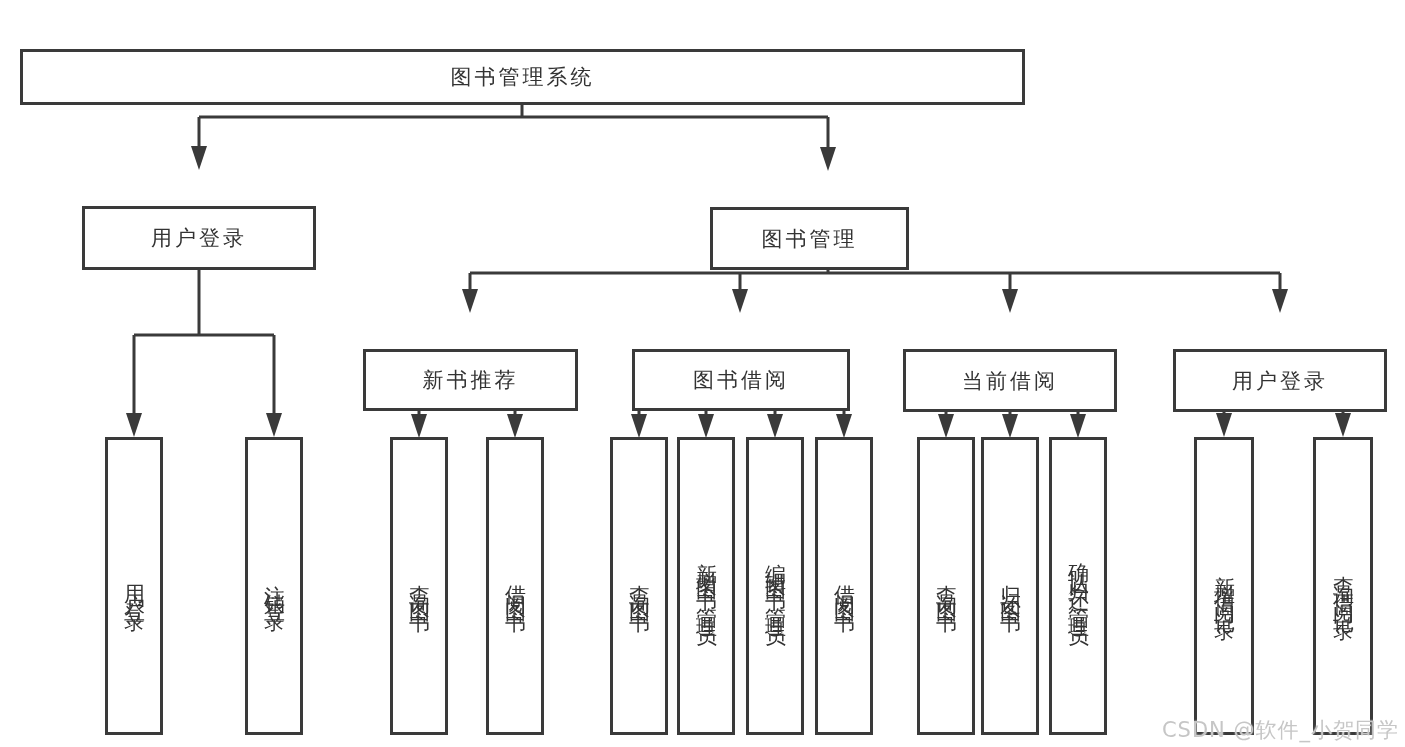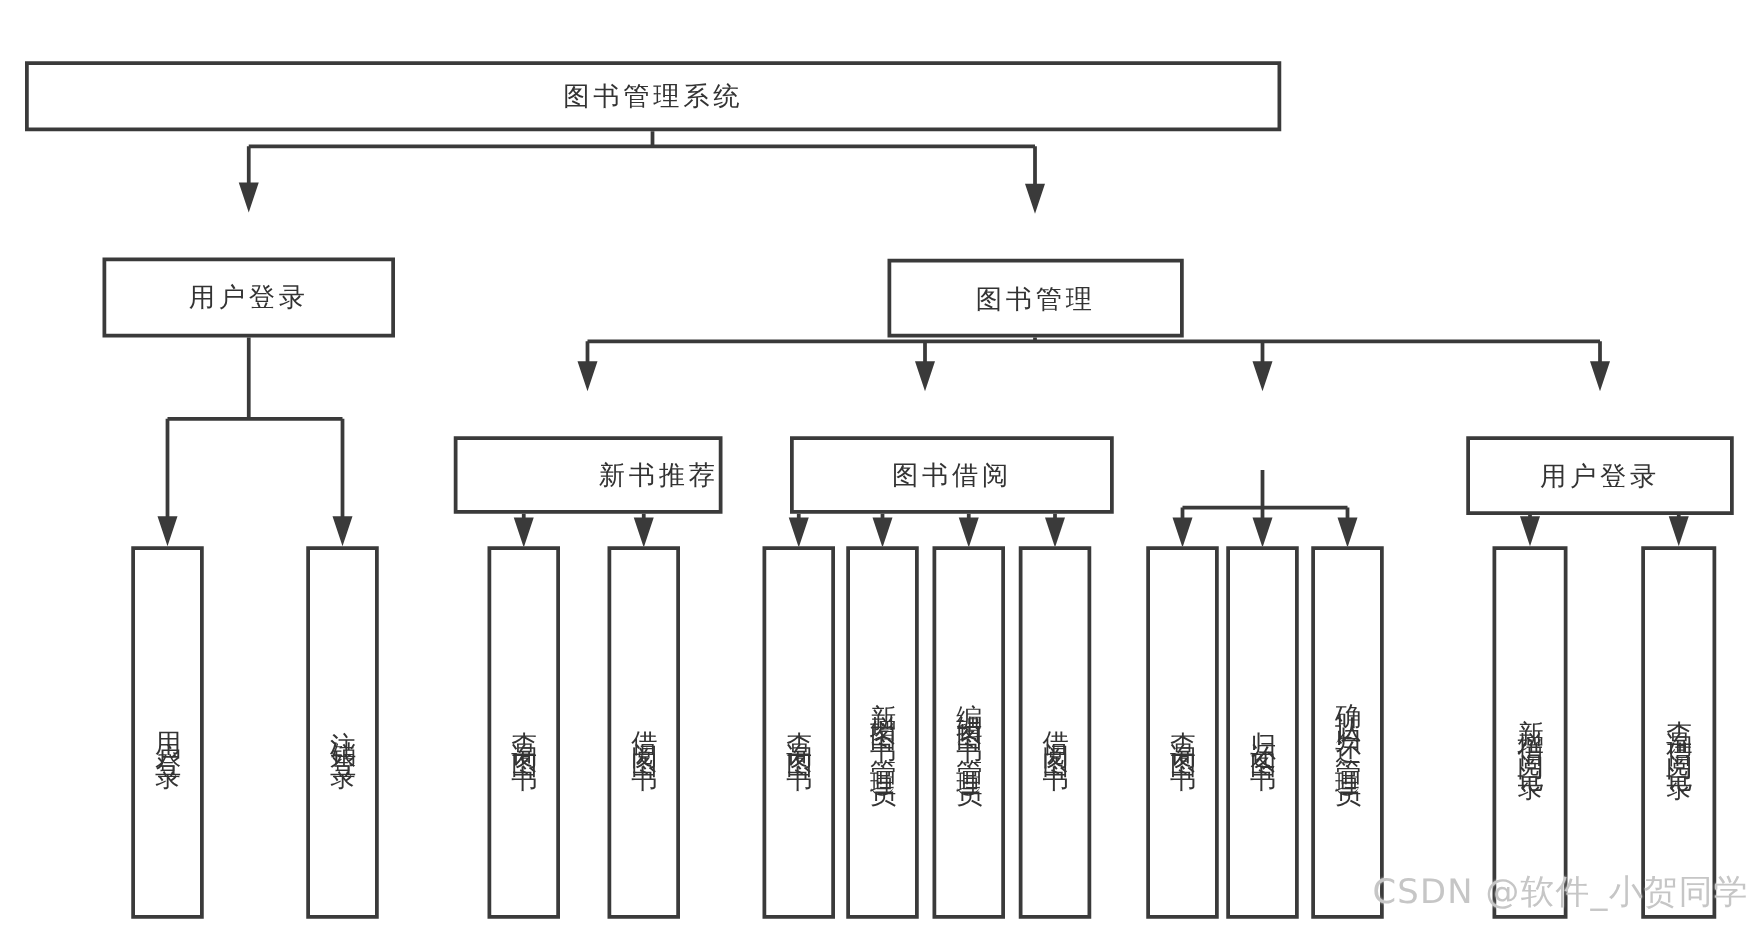--- a/index.html
+++ b/index.html
@@ -52,22 +52,22 @@
     writing-mode: vertical-rl;
     text-orientation: mixed;
     font-size: 21px;
     letter-spacing: 9px;
     line-height: 1;
     white-space: nowrap;
   }
   .watermark {
     position: absolute;
     right: 6px;
-    bottom: 16px;
-    font-size: 27px;
+    bottom: 3px;
+    font-size: 21px;
     letter-spacing: 1px;
     color: var(--watermark);
     text-shadow: 0 0 2px #ffffff;
   }
 </style>
 </head>
 <body>
 
 <div class="canvas">
 
@@ -111,29 +111,32 @@
     </g>
   </svg>
 
   <div class="node" style="left:20px; top:13px; width:1005px; height:56px;">
     <span>图书管理系统</span>
   </div>
 
   <div class="node" style="left:82px; top:170px; width:234px; height:64px;">
     <span>用户登录</span>
   </div>
-  <div class="node" style="left:710px; top:171px; width:237px; height:63px;">
+  <div class="node" style="left:710px; top:171px; width:199px; height:63px;">
     <span>图书管理</span>
   </div>
 
-  <div class="node" style="left:363px; top:313px; width:215px; height:62px;justify-content:flex-end;">
+  <div class="node" style="left:363px; top:313px; width:215px; height:62px;">
     <span>新书推荐</span>
   </div>
-  <div class="node" style="left:632px; top:313px; width:259px; height:62px;">
+  <div class="node" style="left:632px; top:313px; width:218px; height:62px;">
     <span>图书借阅</span>
+  </div>
+  <div class="node" style="left:903px; top:313px; width:214px; height:63px;">
+    <span>当前借阅</span>
   </div>
   <div class="node" style="left:1173px; top:313px; width:214px; height:63px;">
     <span>用户登录</span>
   </div>
 
   <div class="v-node" style="left:105px; top:437px; width:58px; height:298px;">
     <span>用户登录</span>
   </div>
   <div class="v-node" style="left:245px; top:437px; width:58px; height:298px;">
     <span>注销登录</span>

